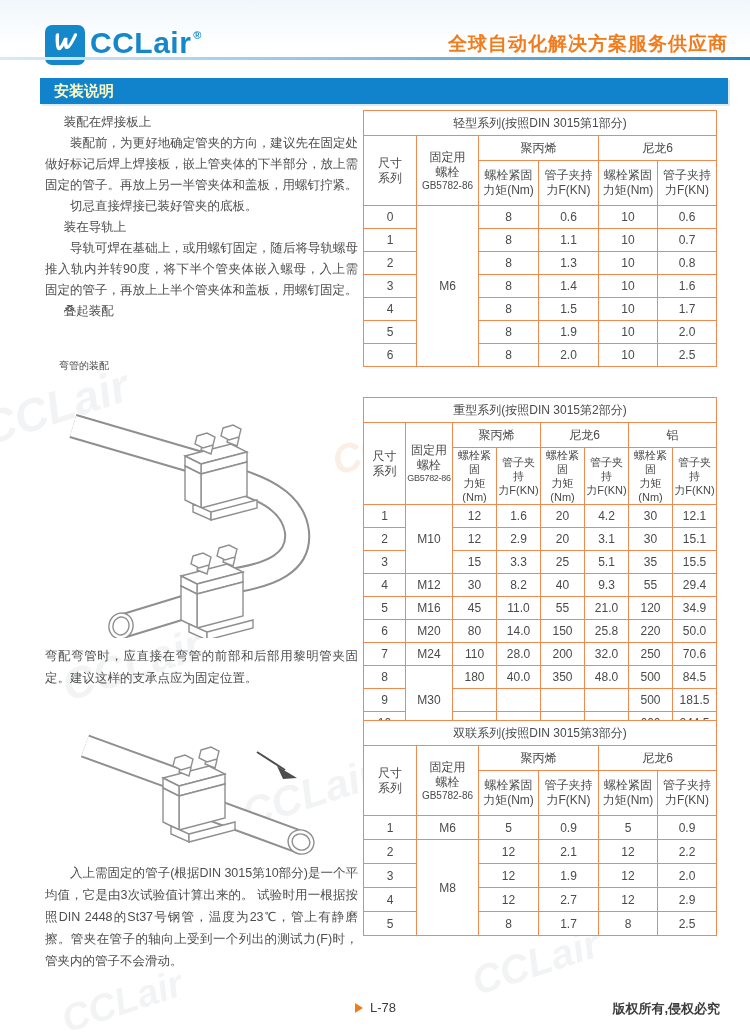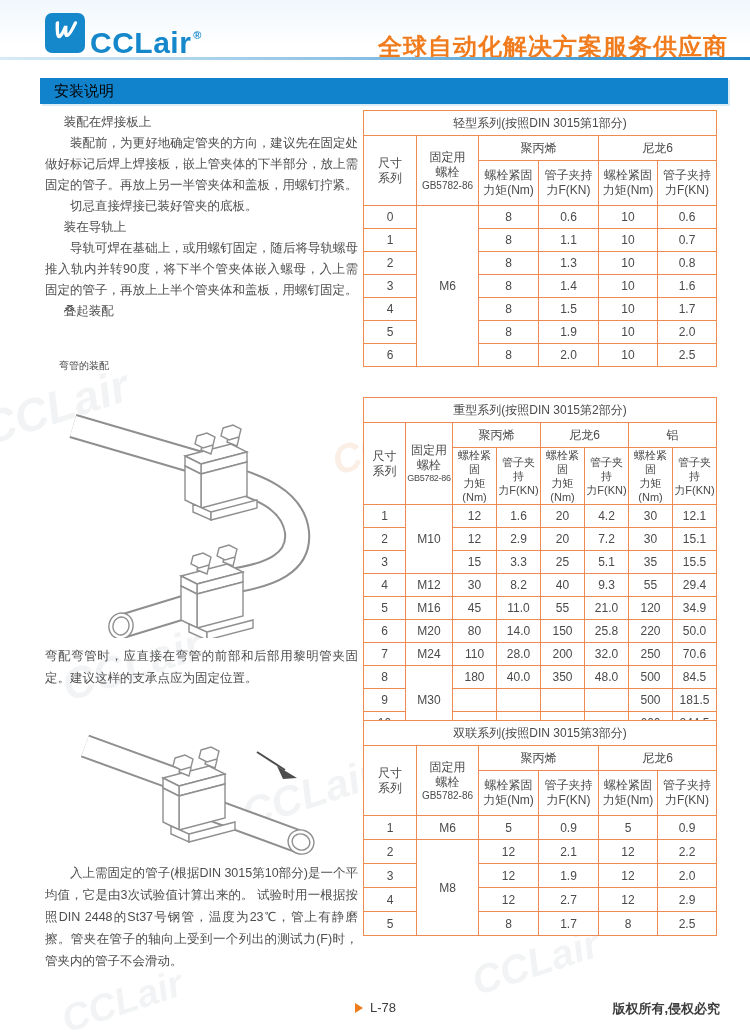--- a/index.html
+++ b/index.html
@@ -4,31 +4,31 @@
 <style>
   html,body{margin:0;padding:0;}
   body{
     width:750px;height:1035px;position:relative;overflow:hidden;
     background:#ffffff;font-family:"Liberation Sans",sans-serif;
     -webkit-font-smoothing:antialiased;
   }
   
   .header{position:absolute;top:0;left:0;width:750px;height:57px;
     background:linear-gradient(180deg,#f0f7fc 0%,#ffffff 80%);}
-  .logo{position:absolute;left:45px;top:13px;display:flex;align-items:flex-start;}
+  .logo{position:absolute;left:45px;top:13px;display:flex;align-items:flex-end;}
   .logo-mark{width:40px;height:40px;background:#1587cb;border-radius:7px;
     display:flex;align-items:center;justify-content:center;}
   .brand{font-size:30px;font-weight:bold;color:#1587cb;margin-left:5px;line-height:44px;letter-spacing:.5px;}
   .reg{font-size:11px;color:#1587cb;font-weight:bold;vertical-align:14px;margin-left:2px;}
-  .slogan{position:absolute;right:22px;top:31px;color:#f07c1e;font-weight:bold;font-size:24px;letter-spacing:1px;}
+  .slogan{position:absolute;right:22px;top:31px;color:#f07c1e;font-weight:bold;font-size:19px;letter-spacing:1px;}
   .header-rule{position:absolute;top:57px;left:0;width:750px;height:3px;
     background:linear-gradient(90deg,#d8ebf7 0%,#8fc2e4 45%,#1d86c8 100%);}
   
   .section-bar{position:absolute;left:40px;top:78px;width:688px;height:26px;
-    background:#1182cc;color:#000000;font-weight:normal;font-size:15px;line-height:26px;
+    background:#1182cc;color:#fef9c3;font-weight:bold;font-size:15px;line-height:26px;
     padding-left:14px;box-sizing:border-box;box-shadow:2px 2px 0 #dcecf7;}
   
   .left-col{position:absolute;left:45px;top:112px;width:313px;height:910px;
     font-size:12.5px;color:#4e4e4e;}
   .install-text{position:absolute;top:0;left:0;width:100%;}
   .install-text p{margin:0;line-height:21px;text-align:justify;}
   .install-text p.para{text-indent:2em;}
   .install-text p.subhead{padding-left:1.5em;}
   .blk-heading{position:absolute;left:14px;font-size:10px;color:#4e4e4e;}
   .diagram{position:absolute;left:0;}
@@ -313,21 +313,21 @@
           <td class="t-cell">20</td>
           <td class="t-cell">4.2</td>
           <td class="t-cell">30</td>
           <td class="t-cell">12.1</td>
         </tr>
         <tr>
           <td class="t-cell">2</td>
           <td class="t-cell">12</td>
           <td class="t-cell">2.9</td>
           <td class="t-cell">20</td>
-          <td class="t-cell">7.2</td>
+          <td class="t-cell">3.1</td>
           <td class="t-cell">30</td>
           <td class="t-cell">15.1</td>
         </tr>
         <tr>
           <td class="t-cell">3</td>
           <td class="t-cell">15</td>
           <td class="t-cell">3.3</td>
           <td class="t-cell">25</td>
           <td class="t-cell">5.1</td>
           <td class="t-cell">35</td>

